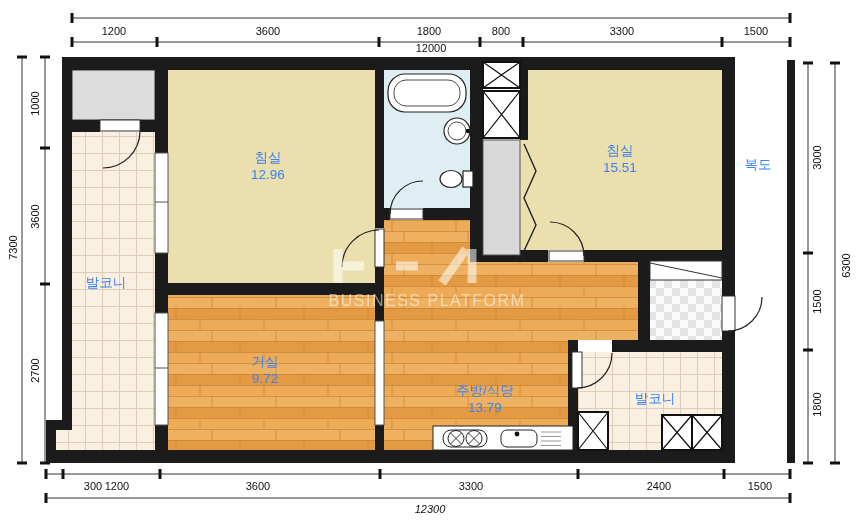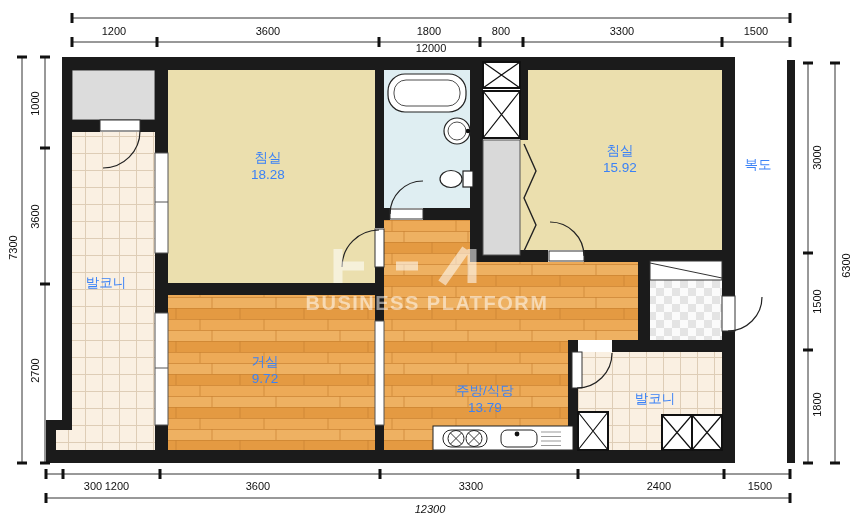--- a/index.html
+++ b/index.html
@@ -4,21 +4,21 @@
 <style>
   html,body{margin:0;padding:0;background:#fff;}
   .stage{position:relative;width:861px;height:529px;background:#fff;overflow:hidden;
          font-family:"Liberation Sans",sans-serif;}
   .stage svg{position:absolute;left:0;top:0;}
   .lab{position:absolute;color:#3b82f6;font-size:13.5px;line-height:17px;text-align:center;width:120px;}
   .dim{position:absolute;color:#111;font-size:11px;line-height:13px;text-align:center;width:70px;}
   .vlab{position:absolute;color:#111;font-size:11px;line-height:13px;text-align:center;
         width:60px;height:13px;transform:rotate(-90deg);}
   .wm-text{position:absolute;left:227px;top:292px;width:400px;text-align:center;
-           font-size:20px;font-weight:bold;letter-spacing:1.5px;color:rgba(255,255,255,0.52);}
+           font-size:16px;font-weight:normal;letter-spacing:1.5px;color:rgba(255,255,255,0.52);}
 </style>
 </head>
 <body>
 
 <div class="stage">
 
   <svg width="861" height="529" viewBox="0 0 861 529">
     <defs>
       <pattern id="wood" width="64" height="33" patternUnits="userSpaceOnUse">
         <rect width="64" height="33" fill="#e9a44f"></rect>
@@ -204,25 +204,25 @@
   <div class="vlab" style="left:5px;top:210px;">3600</div>
   <div class="vlab" style="left:5px;top:364px;">2700</div>
 
   <div class="vlab" style="left:787px;top:151px;">3000</div>
   <div class="vlab" style="left:787px;top:295px;">1500</div>
   <div class="vlab" style="left:787px;top:398px;">1800</div>
   <div class="vlab" style="left:816px;top:259px;">6300</div>
 
   <div class="lab" style="left:208px;top:149px;">
     <div>침실</div>
-    <div>18.28</div>
+    <div>12.96</div>
   </div>
   <div class="lab" style="left:560px;top:142px;">
     <div>침실</div>
-    <div>15.92</div>
+    <div>15.51</div>
   </div>
   <div class="lab" style="left:205px;top:353px;">
     <div>거실</div>
     <div>9.72</div>
   </div>
   <div class="lab" style="left:425px;top:382px;">
     <div>주방/식당</div>
     <div>13.79</div>
   </div>
   <div class="lab" style="left:46px;top:274px;">발코니</div>

